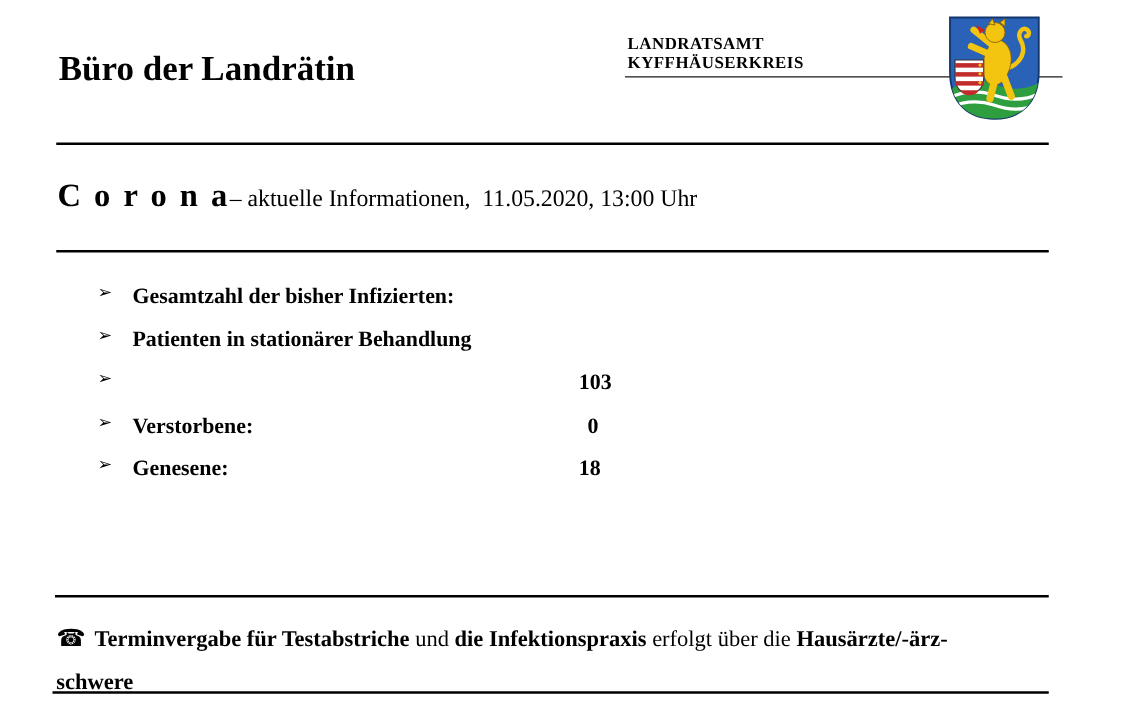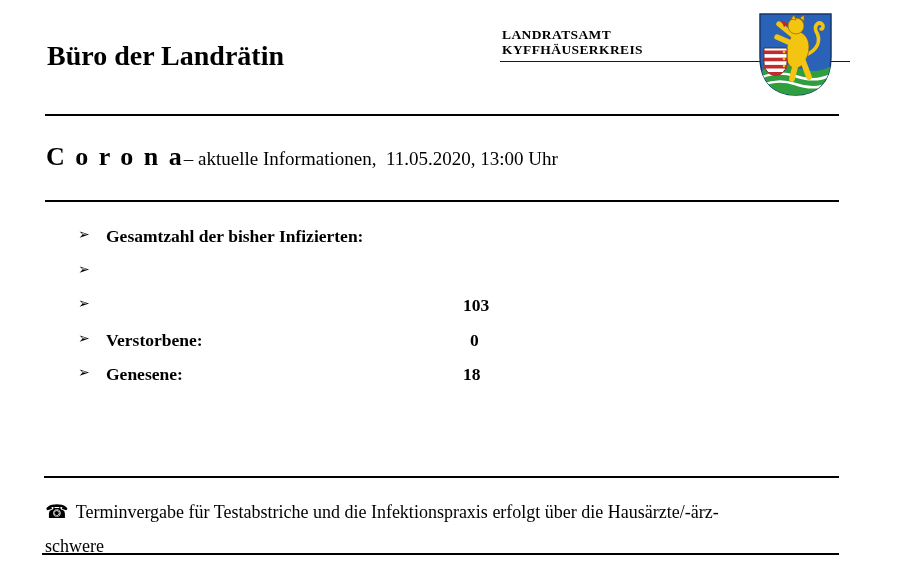--- a/index.html
+++ b/index.html
@@ -27,21 +27,21 @@
   .stats { position:absolute; left:0; top:226px; width:905px; }
   .row   { position:relative; height:34.5px; font-weight:bold; font-size:17.5px; white-space:nowrap; }
   .bullet{ position:absolute; left:78px; top:0px; font-family:"DejaVu Sans", sans-serif; font-size:14px; }
   .label { position:absolute; left:106px; top:0; }
   .value { position:absolute; left:463px; top:0; }
   .value.single { left:470px; }
 
   
   .mid-rule { left:44px; top:476px; width:795px; height:2px; }
   .footer { position:absolute; left:45px; top:494px; width:800px; font-size:18px; line-height:34px; }
-  .footer .seg-b { font-weight:normal; }
+  .footer .seg-b { font-weight:bold; }
   .footer .seg-r { font-weight:normal; }
   .phone-glyph { font-family:"DejaVu Sans", sans-serif; font-weight:bold; font-size:19px; margin-right:7px; }
   .bottom-rule { left:42px; top:553px; width:797px; height:2px; }
 </style>
 </head>
 <body>
 
 <div class="page">
 
   <div class="office">Büro der Landrätin</div>
@@ -103,20 +103,21 @@
   <div class="rule title-rule"></div>
 
   <div class="stats">
     <div class="row">
       <span class="bullet">➢</span>
       <span class="label">Gesamtzahl der bisher Infizierten:</span>
     </div>
 
     <div class="row">
       <span class="bullet">➢</span>
+      <span class="label">Patienten in stationärer Behandlung</span>
       <span class="value"></span>
     </div>
 
 
     <div class="row">
       <span class="bullet">➢</span>
       <span class="value">103</span>
     </div>
 
     <div class="row">

